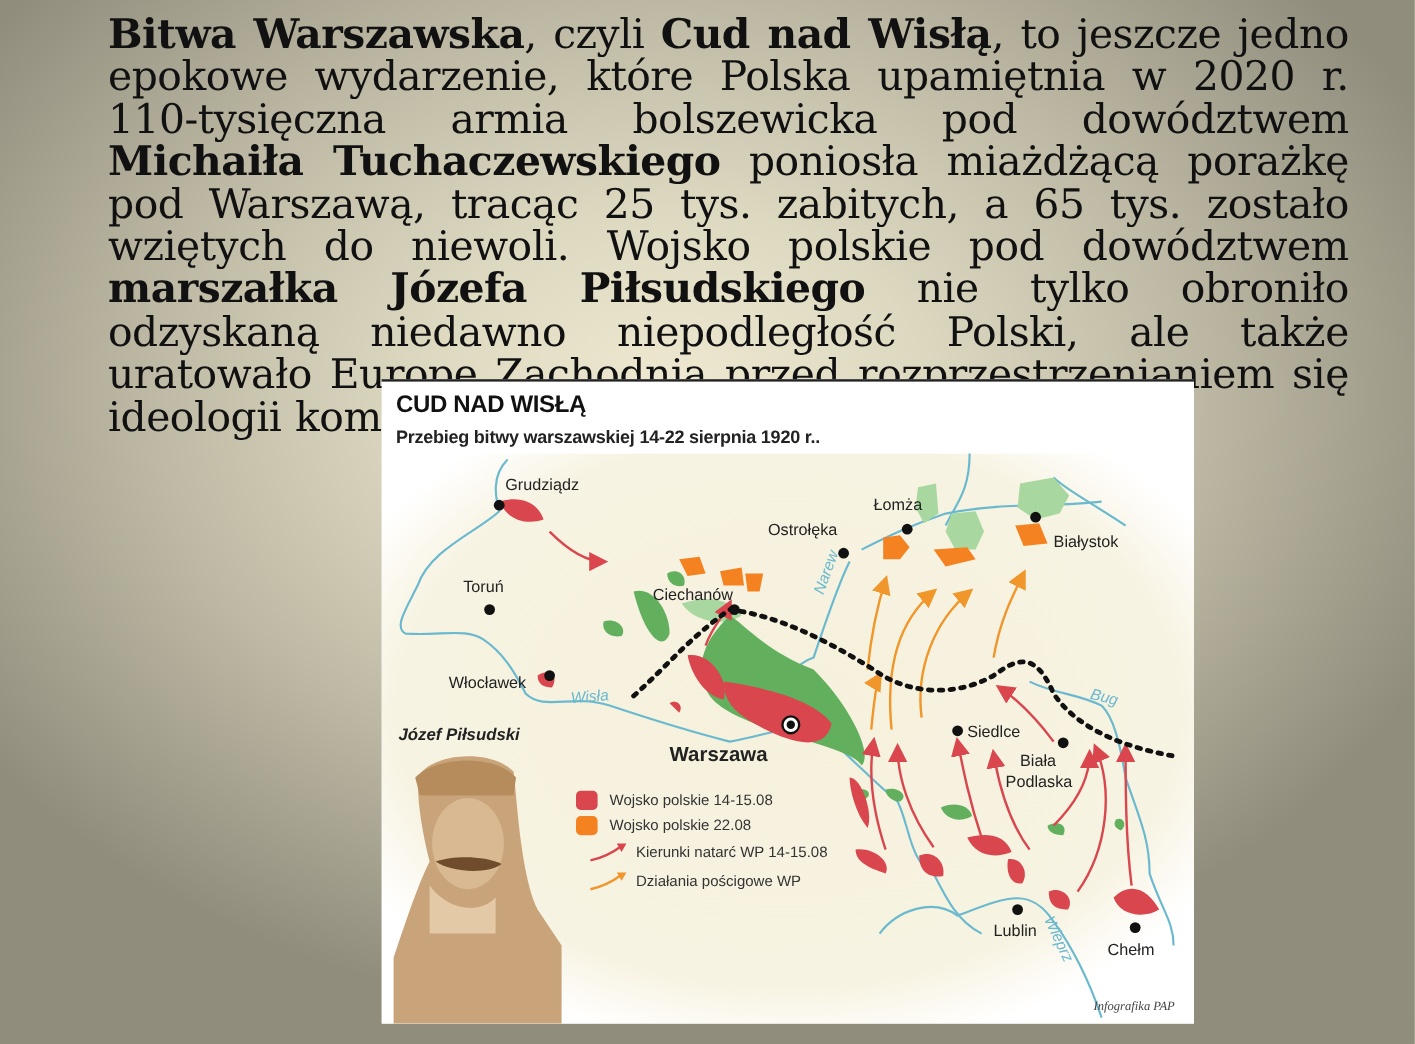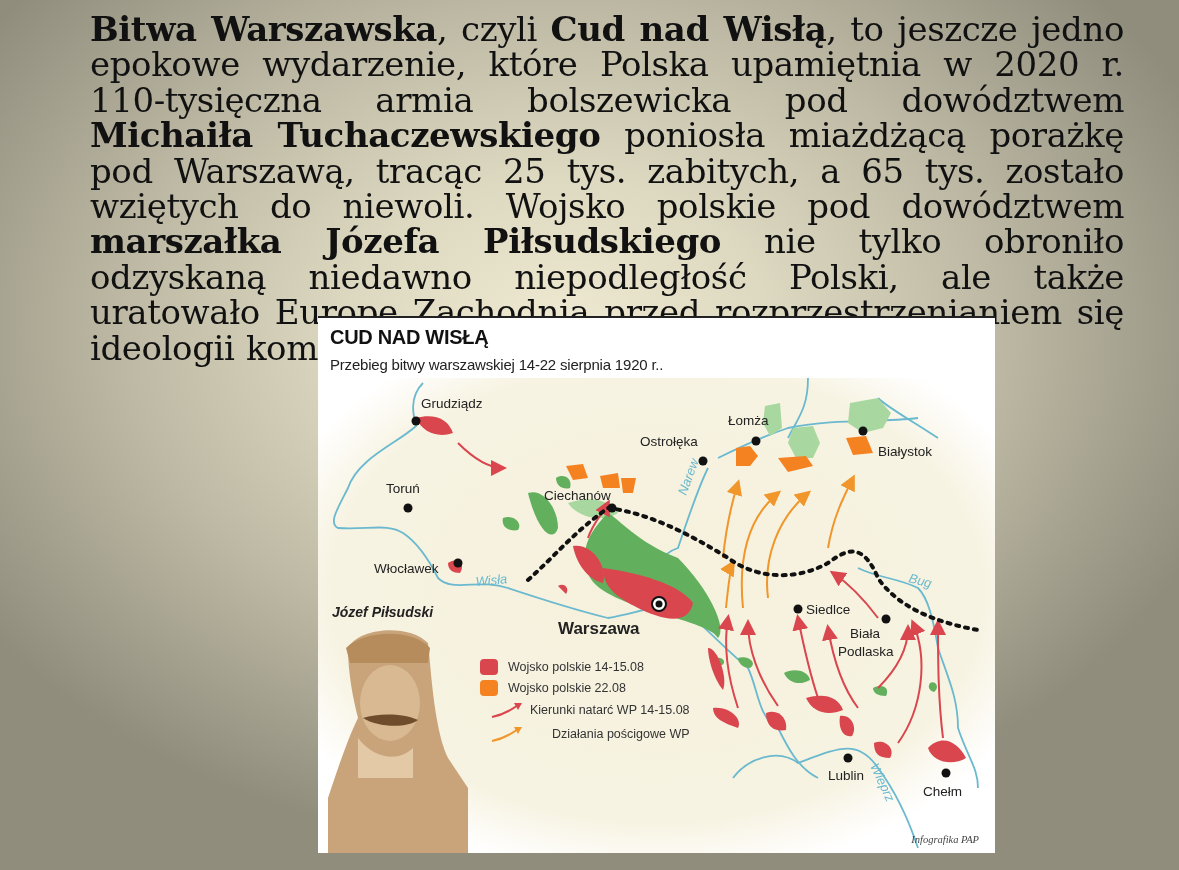--- a/index.html
+++ b/index.html
@@ -13,30 +13,30 @@
     font-family: "DejaVu Serif", serif;
     font-size:34px; line-height:35.4px; color:#111;
     text-align:justify; letter-spacing:-0.4px; word-spacing:1px;
   }
   .slide-text b { font-weight:bold; }
   .map-frame {
     position:absolute; left:318px; top:316px; width:677px; height:537px;
     background:#fff; border-top:2px solid #222; box-sizing:border-box; overflow:hidden;
   }
   .map-title { position:absolute; left:12px; top:8px; font-family:"Liberation Sans",sans-serif; font-weight:bold; font-size:20px; color:#111; letter-spacing:-0.3px;}
-  .map-subtitle { position:absolute; left:12px; top:38px; font-family:"Liberation Sans",sans-serif; font-size:15px; color:#222; letter-spacing:-0.2px;}
+  .map-subtitle { position:absolute; left:12px; top:38px; font-family:"Liberation Sans",sans-serif; font-size:15px; color:#222; letter-spacing:-0.2px;font-weight:bold;}
   svg.map { position:absolute; left:0; top:0; }
   .city { font-family:"Liberation Sans",sans-serif; font-size:13.5px; fill:#222; }
   .river { font-family:"Liberation Sans",sans-serif; font-size:13px; fill:#6ab9cf; font-style:italic; }
   .wawa { font-family:"Liberation Sans",sans-serif; font-size:17px; font-weight:bold; fill:#222; }
   .portrait-label { position:absolute; left:14px; top:286px; font-family:"Liberation Sans",sans-serif; font-weight:bold; font-style:italic; font-size:14px; color:#222; }
   .legend { position:absolute; left:162px; top:338px; font-family:"Liberation Sans",sans-serif; font-size:12.5px; color:#333; }
   .legend-row { display:flex; align-items:center; height:21px; }
   .swatch { width:18px; height:16px; border-radius:4px; margin-right:10px; }
-  .legend-row.arrow-row { height:24px; margin-left:10px;justify-content:space-between; }
+  .legend-row.arrow-row { height:24px; margin-left:10px; }
   .legend-icon { width:34px; height:18px; margin-right:6px; }
   .credit { position:absolute; right:16px; bottom:8px; font-family:Liberation Serif, serif; font-style:italic; font-size:10.5px; color:#444; }
 </style>
 </head>
 <body>
 
 <div class="slide-text">
   <b>Bitwa Warszawska</b><span>, czyli </span><b>Cud nad Wisłą</b><span>, to jeszcze jedno epokowe wydarzenie, które Polska upamiętnia w 2020 r. 110-tysięczna armia bolszewicka pod dowództwem </span><b>Michaiła Tuchaczewskiego</b><span> poniosła miażdżącą porażkę pod Warszawą, tracąc 25 tys. zabitych, a 65 tys. zostało wziętych do niewoli. Wojsko polskie pod dowództwem </span><b>marszałka Józefa Piłsudskiego</b><span> nie tylko obroniło odzyskaną niedawno niepodległość Polski, ale także uratowało Europę Zachodnią przed rozprzestrzenianiem się ideologii komunistycznej.</span>
 </div>
 

